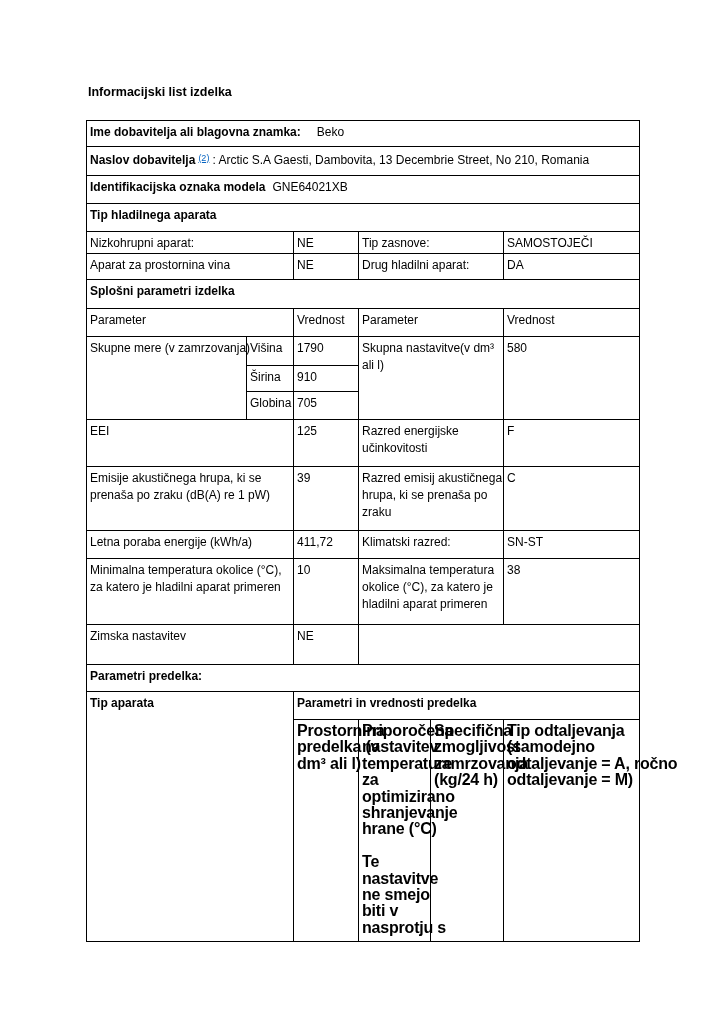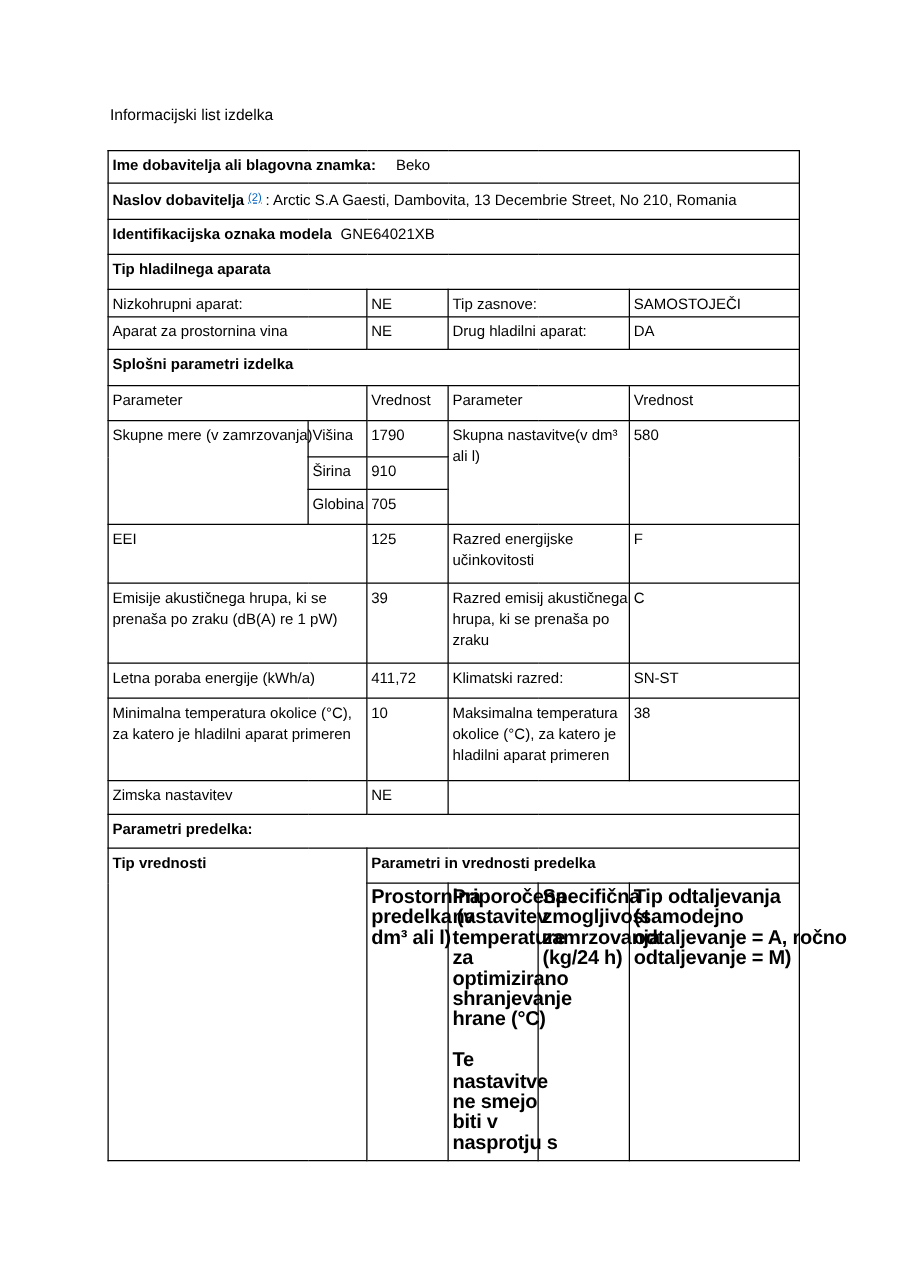--- a/index.html
+++ b/index.html
@@ -2,21 +2,21 @@
 <html><head>
 <meta charset="utf-8">
 <style>
   html,body{margin:0;padding:0;}
   body{
     width:724px;height:1024px;background:#ffffff;color:#000;
     font-family:"Liberation Sans", sans-serif;position:relative;overflow:hidden;
   }
   .page-title{
     position:absolute;left:88px;top:85px;
-    font-size:12.5px;font-weight:normal;white-space:pre;
+    font-size:12.5px;font-weight:bold;white-space:pre;
   }
   table.fiche{
     position:absolute;left:86px;top:120px;width:553px;
     border-collapse:collapse;table-layout:fixed;
   }
   td{
     border:1px solid #000;
     vertical-align:top;
     padding:3px 1px 1px 3px;
     font-size:12px;line-height:17px;
@@ -138,32 +138,32 @@
     <tr style="height:66px">
       <td colspan="2">Minimalna temperatura okolice (°C),
 za katero je hladilni aparat primeren</td>
       <td>10</td>
       <td colspan="2">Maksimalna temperatura
 okolice (°C), za katero je
 hladilni aparat primeren</td>
       <td>38</td>
     </tr>
 
-    <tr style="height:27px">
+    <tr style="height:40px">
       <td colspan="2">Zimska nastavitev</td>
       <td>NE</td>
       <td colspan="3"></td>
     </tr>
 
     <tr style="height:27px">
           <td colspan="6" class="b">Parametri predelka:</td>
         </tr>
 
     <tr style="height:28px">
-      <td colspan="2" rowspan="2" class="b">Tip vrednosti</td>
+      <td colspan="2" rowspan="2" class="b">Tip aparata</td>
       <td colspan="4" class="b">Parametri in vrednosti predelka</td>
     </tr>
 
     <tr style="height:222px">
       <td class="subhdr">Prostornina
 predelka (v
 dm³ ali l)</td>
       <td class="subhdr">Priporočena
 nastavitev
 temperature

